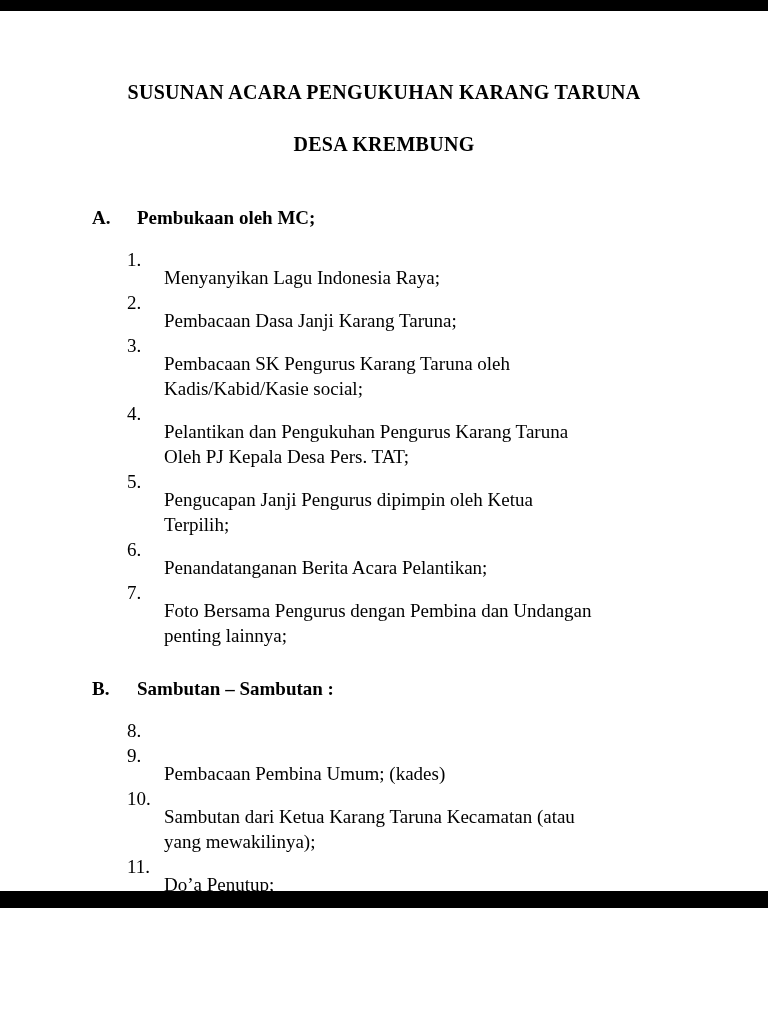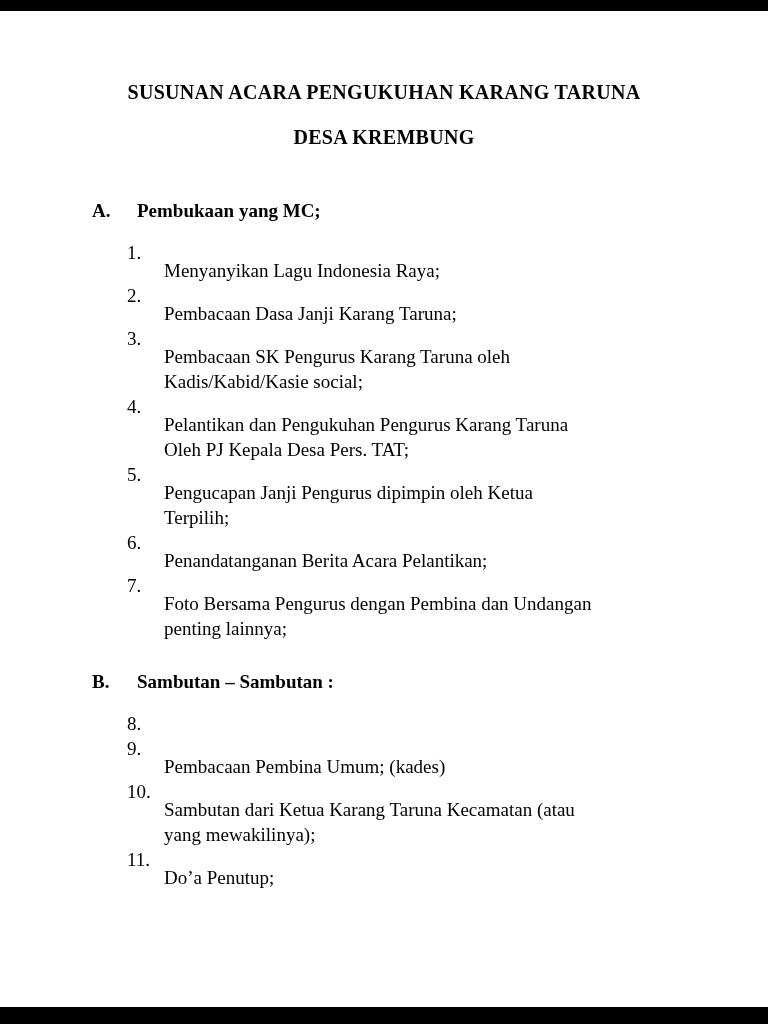--- a/index.html
+++ b/index.html
@@ -7,21 +7,21 @@
     width: 768px;
     height: 1024px;
     background: #ffffff;
     font-family: "Liberation Serif", serif;
     color: #000000;
     overflow: hidden;
   }
   .page {
     position: relative;
     width: 768px;
-    height: 1024px;
+    height: 908px;
     background: #ffffff;
   }
   .bar {
     position: absolute;
     left: 0;
     width: 100%;
     background: #000000;
   }
   .bar.top { top: 0; height: 11px; }
   .bar.bottom { bottom: 0; height: 17px; }
@@ -29,21 +29,21 @@
     padding-top: 80px;
   }
   .title {
     text-align: center;
     font-size: 20px;
     font-weight: bold;
     letter-spacing: 0.3px;
     line-height: 24px;
   }
   .title.second {
-    margin-top: 21px;
+    margin-top: 28px;
   }
   .section { margin-top: 49px; }
   .section + .section { margin-top: 28px; }
   .section-heading {
     display: flex;
     margin-left: 92px;
     font-size: 19px;
     font-weight: bold;
     line-height: 25px;
   }
@@ -76,21 +76,21 @@
 <div class="page">
   <div class="bar top"></div>
 
   <div class="content">
     <h1 class="title">SUSUNAN ACARA PENGUKUHAN KARANG TARUNA</h1>
     <h1 class="title second">DESA KREMBUNG</h1>
 
     <div class="section">
       <div class="section-heading">
         <span class="section-label">A.</span>
-        <span class="section-title">Pembukaan yang MC;</span>
+        <span class="section-title">Pembukaan oleh MC;</span>
       </div>
       <div class="item-list">
         <div class="item">
           <span class="item-num">1.</span>
           <span class="item-text">Menyanyikan Lagu Indonesia Raya;</span>
         </div>
         <div class="item">
           <span class="item-num">2.</span>
           <span class="item-text">Pembacaan Dasa Janji Karang Taruna;</span>
         </div>

